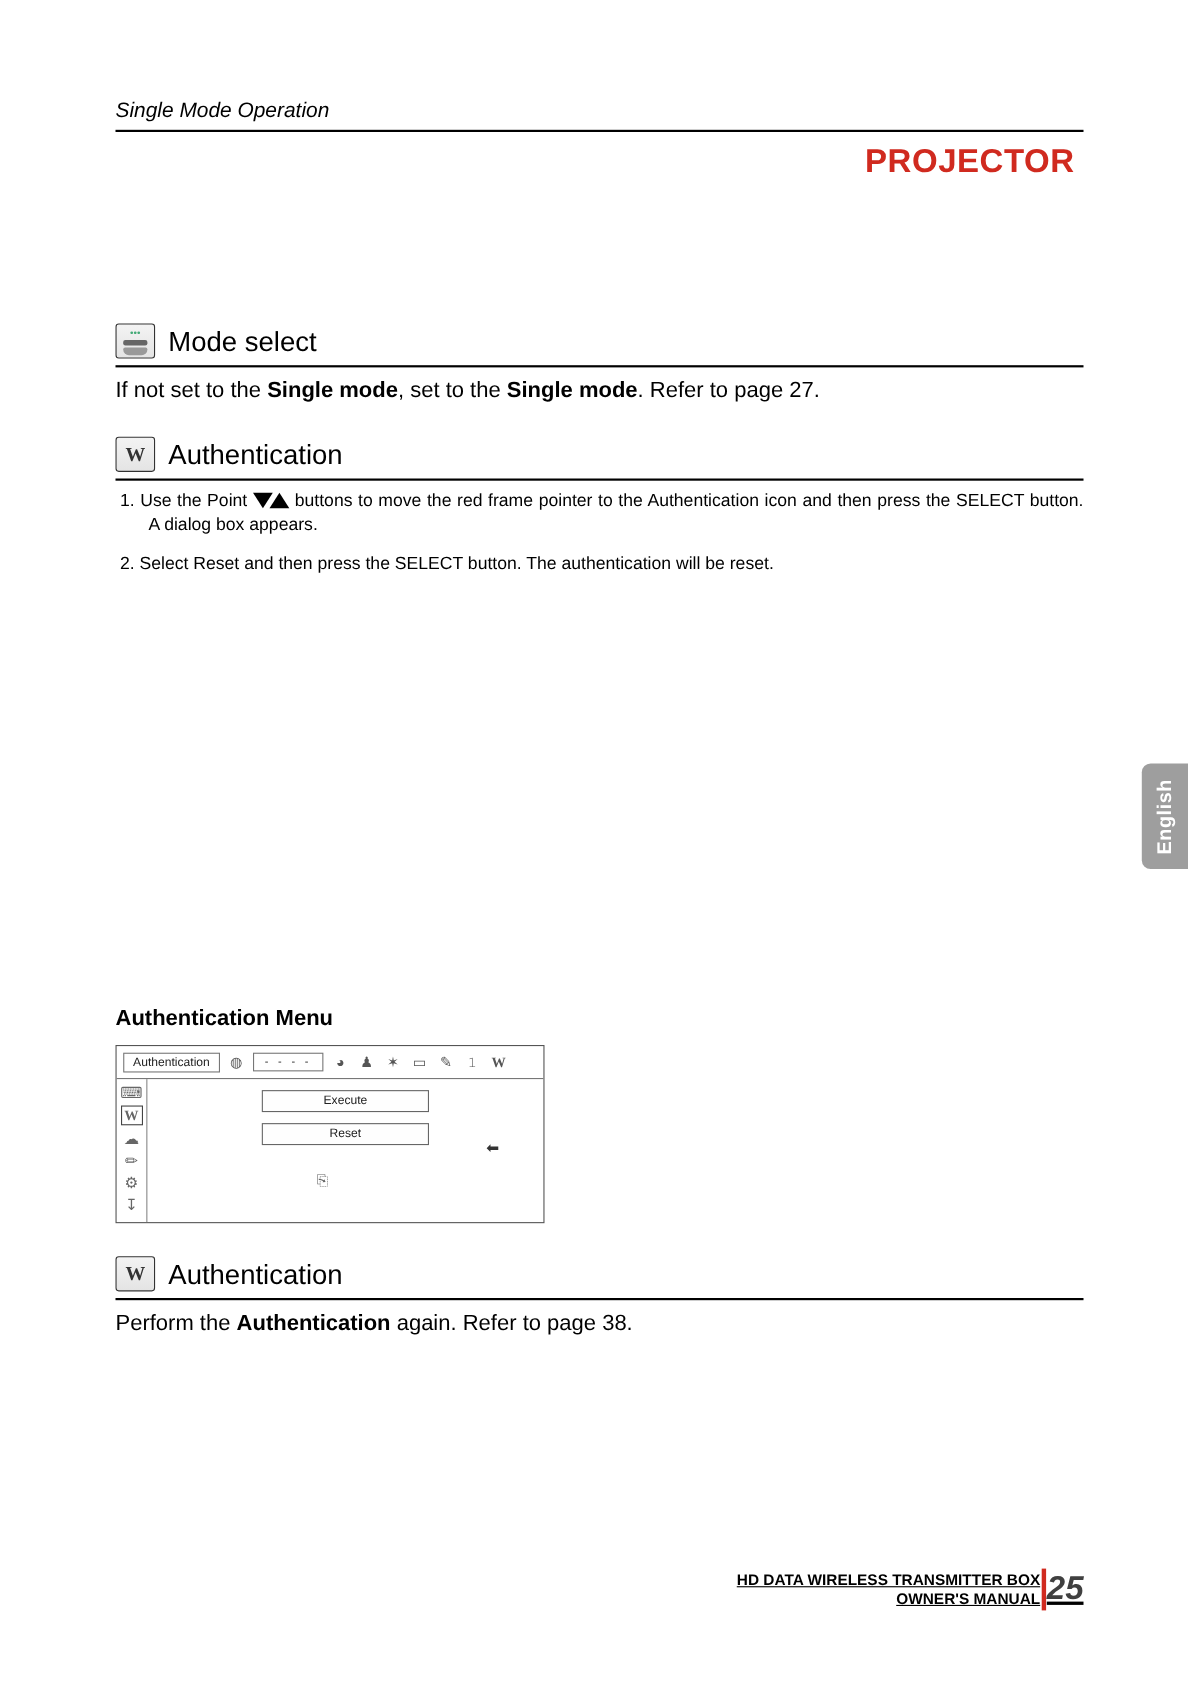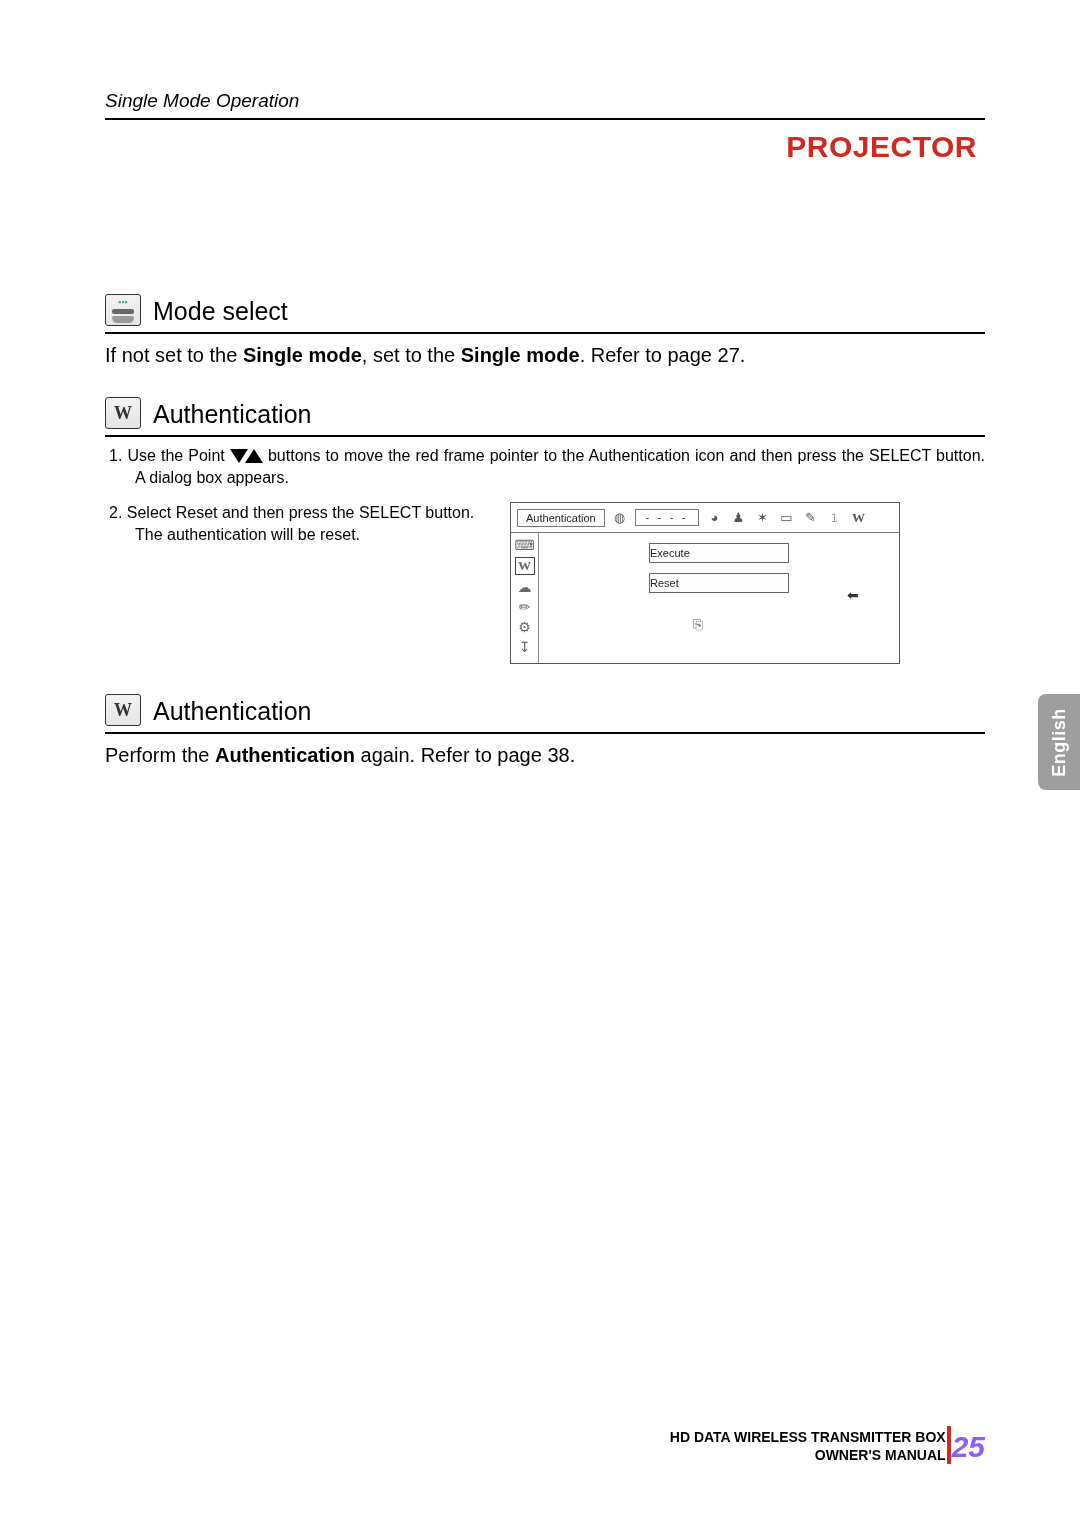--- a/index.html
+++ b/index.html
@@ -84,21 +84,22 @@
     width: 0; height: 0;
     border-left: 9px solid transparent;
     border-right: 9px solid transparent;
     vertical-align: -2px;
   }
   .triangle-down { border-top: 14px solid #000; margin-right:-3px;}
   .triangle-up { border-bottom: 14px solid #000; }
 
   .two-col {
     display: flex;
-    gap: 30px;
+    gap: 44px;
+    flex-direction: column;
   }
   .col-left { flex: 0 0 375px; }
   .col-right { flex: 1; }
 
   .menu-title {
     font-size: 20px;
     font-weight: 700;
     margin-bottom: 12px;
     margin-top: -6px;
   }
@@ -154,21 +155,22 @@
     font-weight:bold;
     font-size: 13px;
   }
   .menu-right {
     flex: 1;
     padding: 10px 20px;
     position: relative;
   }
   .menu-btn {
     border: 1px solid #666;
-    width: 140px;
+    width: 152px;
+    text-align: center;
     padding: 3px 0;
     font-size: 11px;
     margin: 0 auto 10px auto;
     background: #fefefe;
   }
   .menu-arrow {
     position: absolute;
     left: 308px;
     top: 54px;
     font-size: 14px;
@@ -201,39 +203,40 @@
     font-size: 18px;
     letter-spacing: 0.5px;
   }
 
   .footer {
     position: absolute;
     right: 95px;
     bottom: 68px;
     text-align: right;
     display: flex;
-    align-items: flex-end;
+    align-items: center;
     gap: 1px;
+    text-decoration: underline;
   }
   .footer-text {
     font-size: 14px;
     font-weight: 800;
     line-height: 1.25;
     text-align: right;
   }
   .footer-bar {
     width: 4px;
     height: 38px;
     background: #d02a1f;
   }
   .page-num {
     font-size: 30px;
     font-weight: 800;
     font-style: italic;
-    color: #8b5cf6;
+    color: #404040;
   }
 </style>
 </head>
 <body>
 
 <div class="header-area">
   <div class="section-label">Single Mode Operation</div>
   <hr class="hr1">
   <div class="projector">PROJECTOR</div>
 </div>
@@ -265,20 +268,21 @@
   <span>1.  Use the Point </span><span class="triangle-down"></span><span class="triangle-up"></span><span> buttons to move the red frame pointer to the </span><span class="bold">Authentication</span><span> icon and then press the SELECT button. A dialog box appears.</span>
 </div>
 
 <div class="two-col">
   <div class="col-left">
     <div class="numbered" style="text-align:left;">
       <span>2. Select </span><span class="bold">Reset</span><span> and then press the SELECT button. The authentication will be reset.</span>
     </div>
   </div>
   <div class="col-right">
+    <div class="menu-title">Authentication Menu</div>
     <div class="menu-shot">
       <div class="menu-top">
         <div class="auth-label">Authentication</div>
         <div class="mini">◍</div>
         <div class="dashbox">- - - -</div>
         <div class="mini">◕</div>
         <div class="mini">♟</div>
         <div class="mini">✶</div>
         <div class="mini">▭</div>
         <div class="mini">✎</div>

